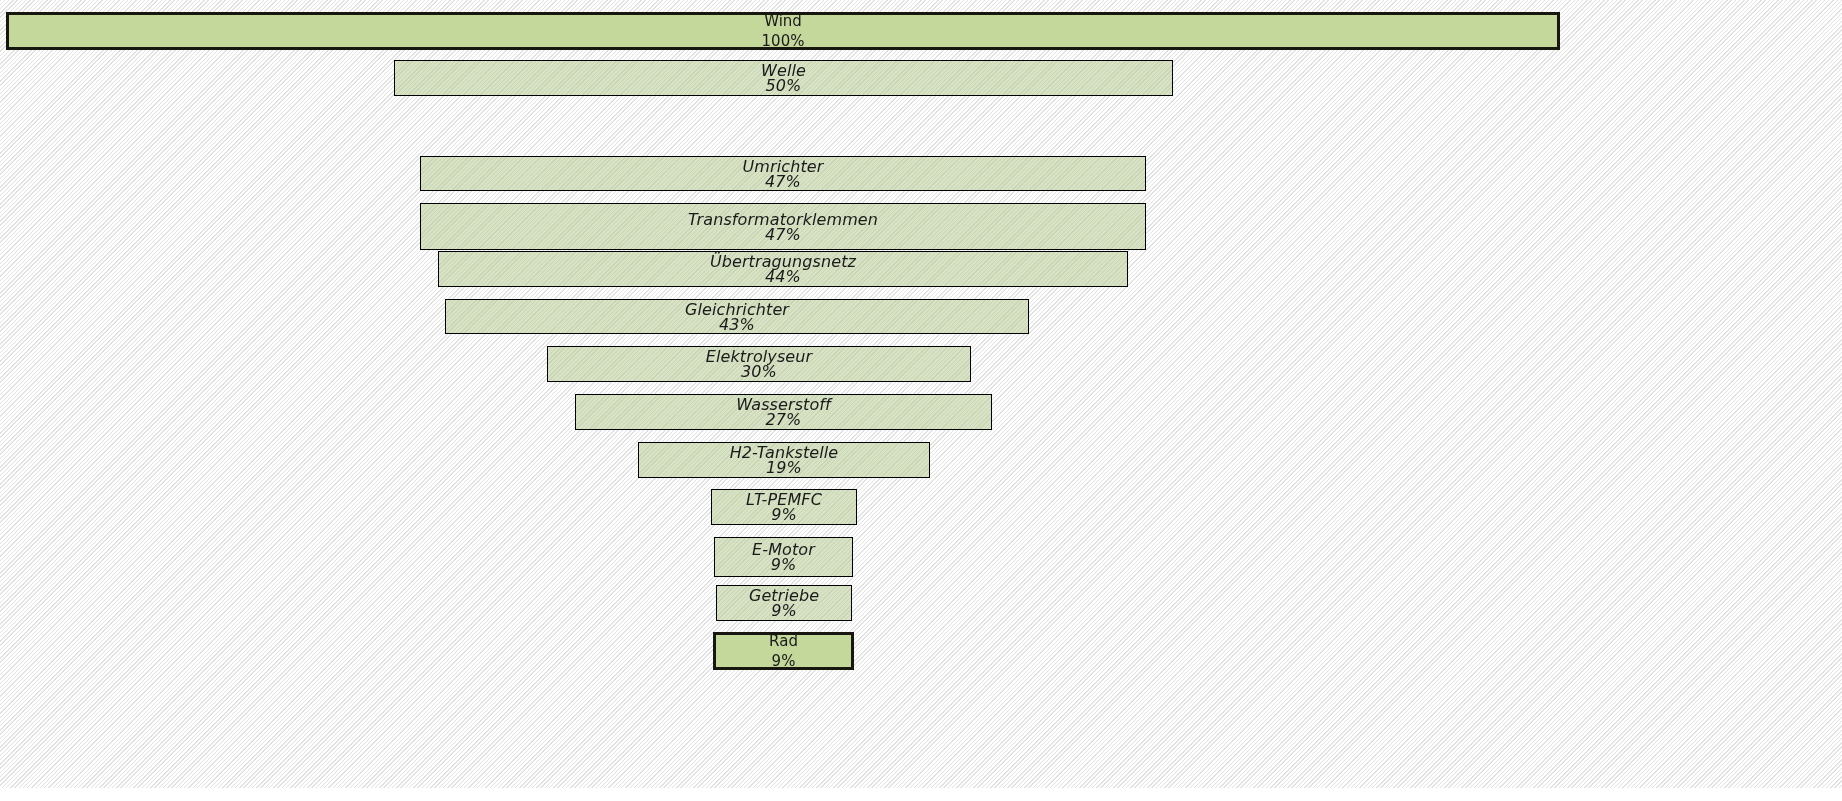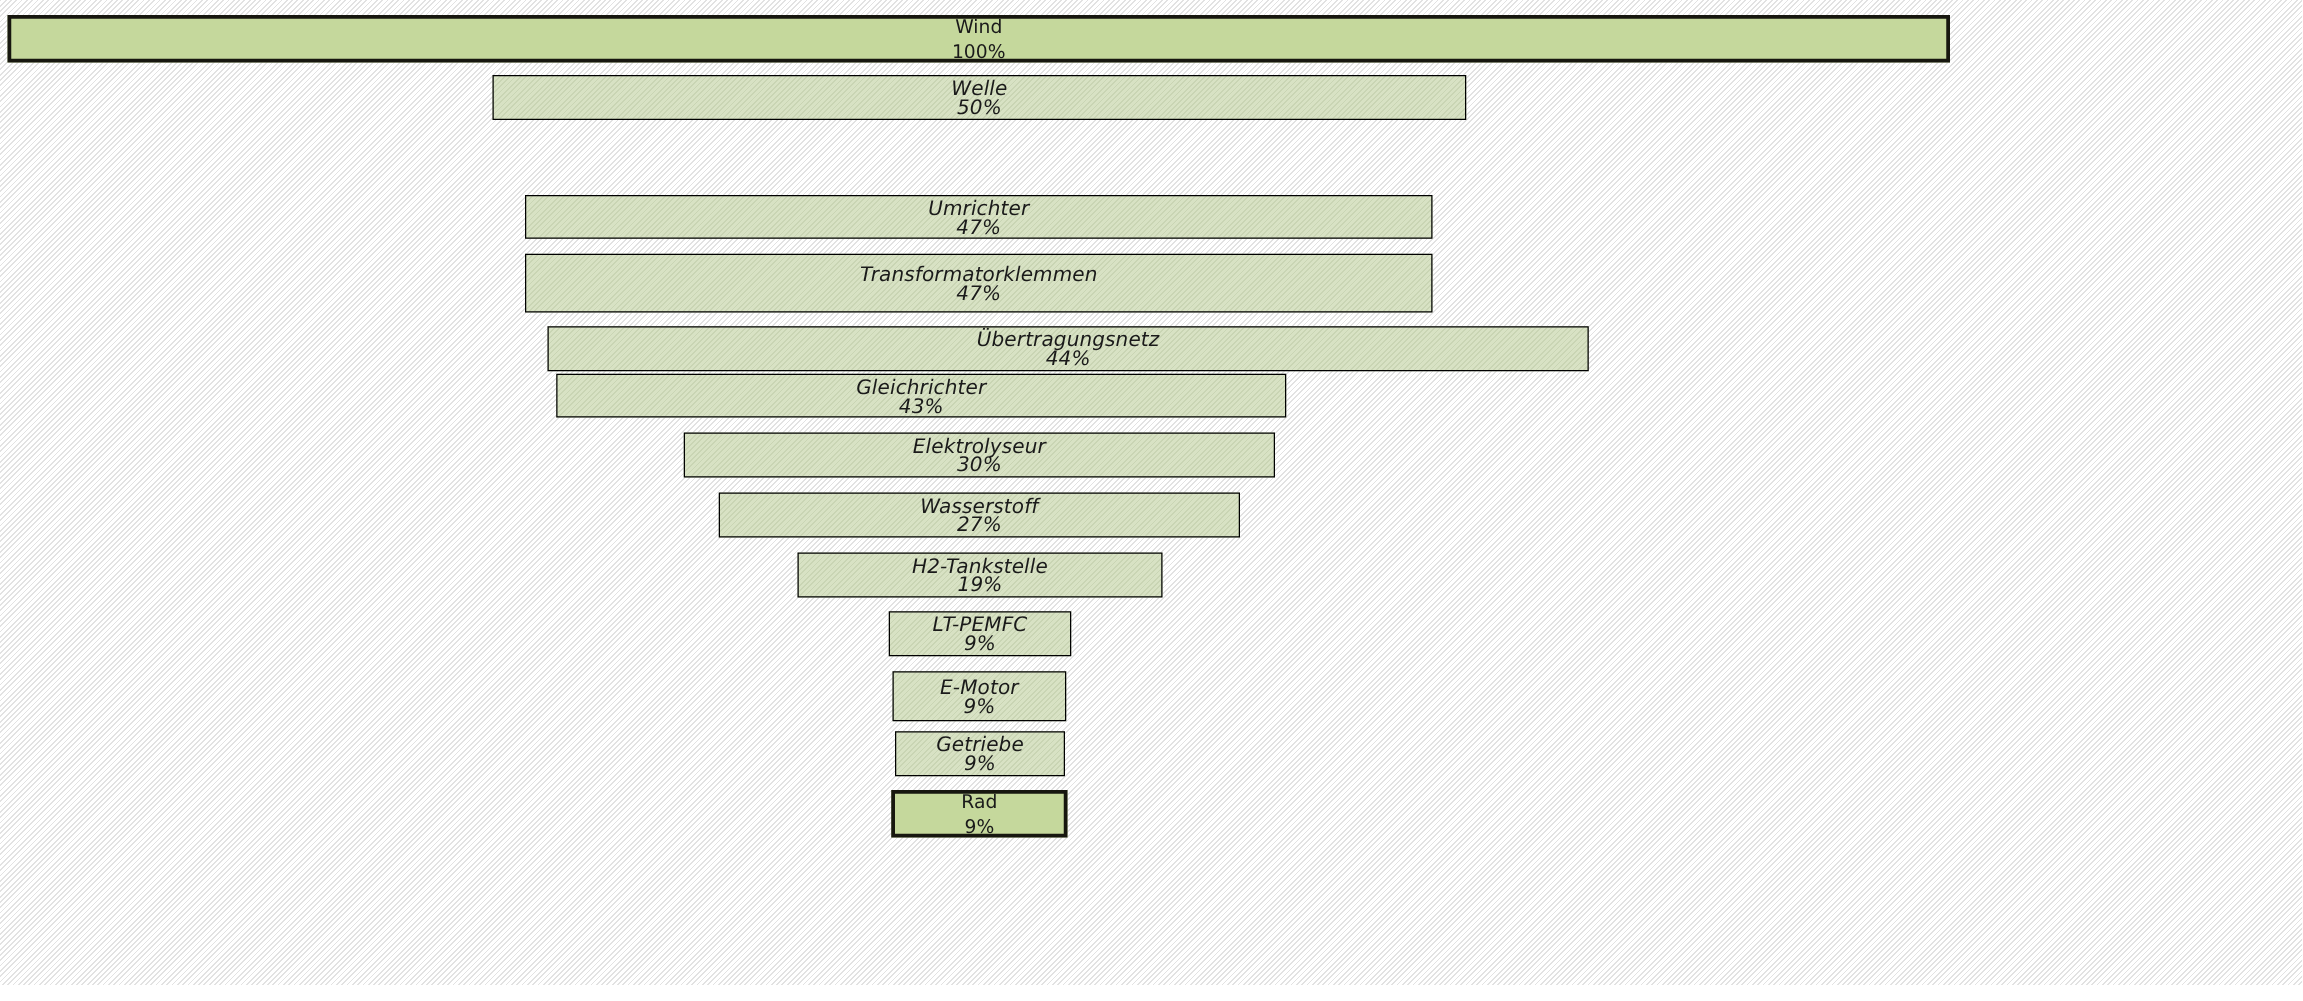--- a/index.html
+++ b/index.html
@@ -109,29 +109,29 @@
         <span class="bar-value">50%</span>
       </div>
       <div class="bar mid" style="left: 420px; top: 156px; width: 726px; height: 35px;">
         <span class="bar-label">Umrichter</span>
         <span class="bar-value">47%</span>
       </div>
       <div class="bar mid" style="left: 420px; top: 203px; width: 726px; height: 47px;">
         <span class="bar-label">Transformatorklemmen</span>
         <span class="bar-value">47%</span>
       </div>
-      <div class="bar mid" style="left: 438px; top: 261px; width: 833px; height: 36px;">
+      <div class="bar mid" style="left: 438px; top: 251px; width: 690px; height: 36px;">
         <span class="bar-label">Übertragungsnetz</span>
         <span class="bar-value">44%</span>
       </div>
       <div class="bar mid" style="left: 445px; top: 299px; width: 584px; height: 35px;">
         <span class="bar-label">Gleichrichter</span>
         <span class="bar-value">43%</span>
       </div>
-      <div class="bar mid" style="left: 547px; top: 346px; width: 473px; height: 36px;">
+      <div class="bar mid" style="left: 547px; top: 346px; width: 424px; height: 36px;">
         <span class="bar-label">Elektrolyseur</span>
         <span class="bar-value">30%</span>
       </div>
       <div class="bar mid" style="left: 575px; top: 394px; width: 417px; height: 36px;">
         <span class="bar-label">Wasserstoff</span>
         <span class="bar-value">27%</span>
       </div>
       <div class="bar mid" style="left: 638px; top: 442px; width: 292px; height: 36px; text-align: center;">
         <span class="bar-label">H2-Tankstelle</span>
         <span class="bar-value">19%</span>

